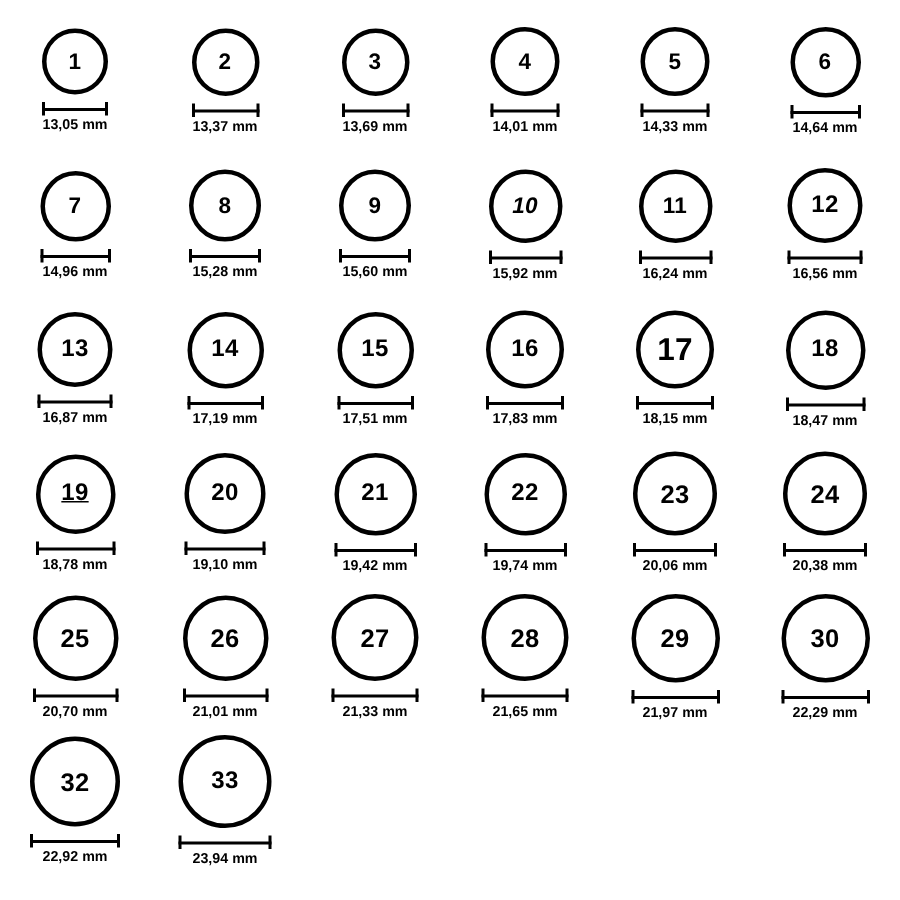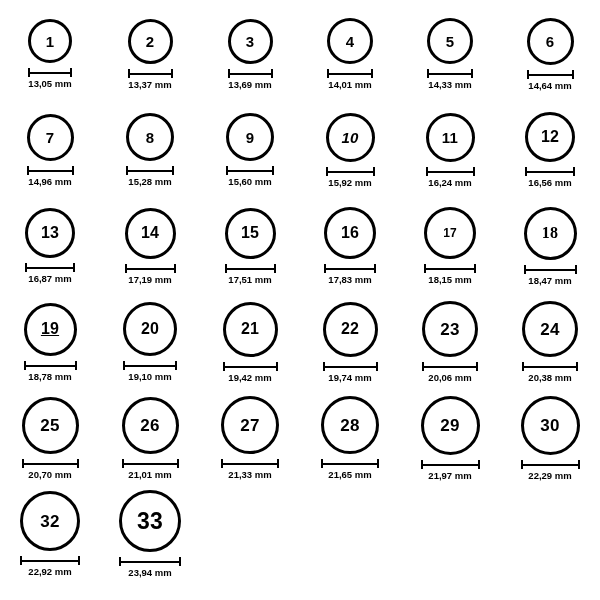--- a/index.html
+++ b/index.html
@@ -257,31 +257,31 @@
         </div>
         <div class="measure" style="width: 52px;">
           <div class="measure-line" style="width: 52px;"></div>
           <div class="measure-cap left"></div>
           <div class="measure-cap right"></div>
         </div>
         <div class="mm-label">17,83 mm</div>
       </div>
       <div class="cell">
         <div class="ring" style="width: 52px; height: 52px; margin-top: 5px;">
-          <span class="ring-label" style="font-size: 12px; text-align: center;">17</span>
+          <span class="ring-label" style="font-size: 21px; text-align: center;">17</span>
         </div>
         <div class="measure" style="width: 52px;">
           <div class="measure-line" style="width: 52px;"></div>
           <div class="measure-cap left"></div>
           <div class="measure-cap right"></div>
         </div>
         <div class="mm-label">18,15 mm</div>
       </div>
       <div class="cell">
-        <div class="ring" style="width: 53px; height: 53px; margin-top: 4.5px; font-family: Liberation Serif, serif;">
+        <div class="ring" style="width: 53px; height: 53px; margin-top: 4.5px;">
           <span class="ring-label" style="font-size: 16px;">18</span>
         </div>
         <div class="measure" style="width: 53px;">
           <div class="measure-line" style="width: 53px;"></div>
           <div class="measure-cap left"></div>
           <div class="measure-cap right"></div>
         </div>
         <div class="mm-label">18,47 mm</div>
       </div>
       <div class="cell">
@@ -422,21 +422,21 @@
         </div>
         <div class="measure" style="width: 60px;">
           <div class="measure-line" style="width: 60px;"></div>
           <div class="measure-cap left"></div>
           <div class="measure-cap right"></div>
         </div>
         <div class="mm-label">22,92 mm</div>
       </div>
       <div class="cell">
         <div class="ring" style="width: 62px; height: 62px; margin-top: 0px;">
-          <span class="ring-label" style="font-size: 23px;">33</span>
+          <span class="ring-label" style="font-size: 16px;">33</span>
         </div>
         <div class="measure" style="width: 62px;">
           <div class="measure-line" style="width: 62px;"></div>
           <div class="measure-cap left"></div>
           <div class="measure-cap right"></div>
         </div>
         <div class="mm-label">23,94 mm</div>
       </div>
     </div>
 </div>

